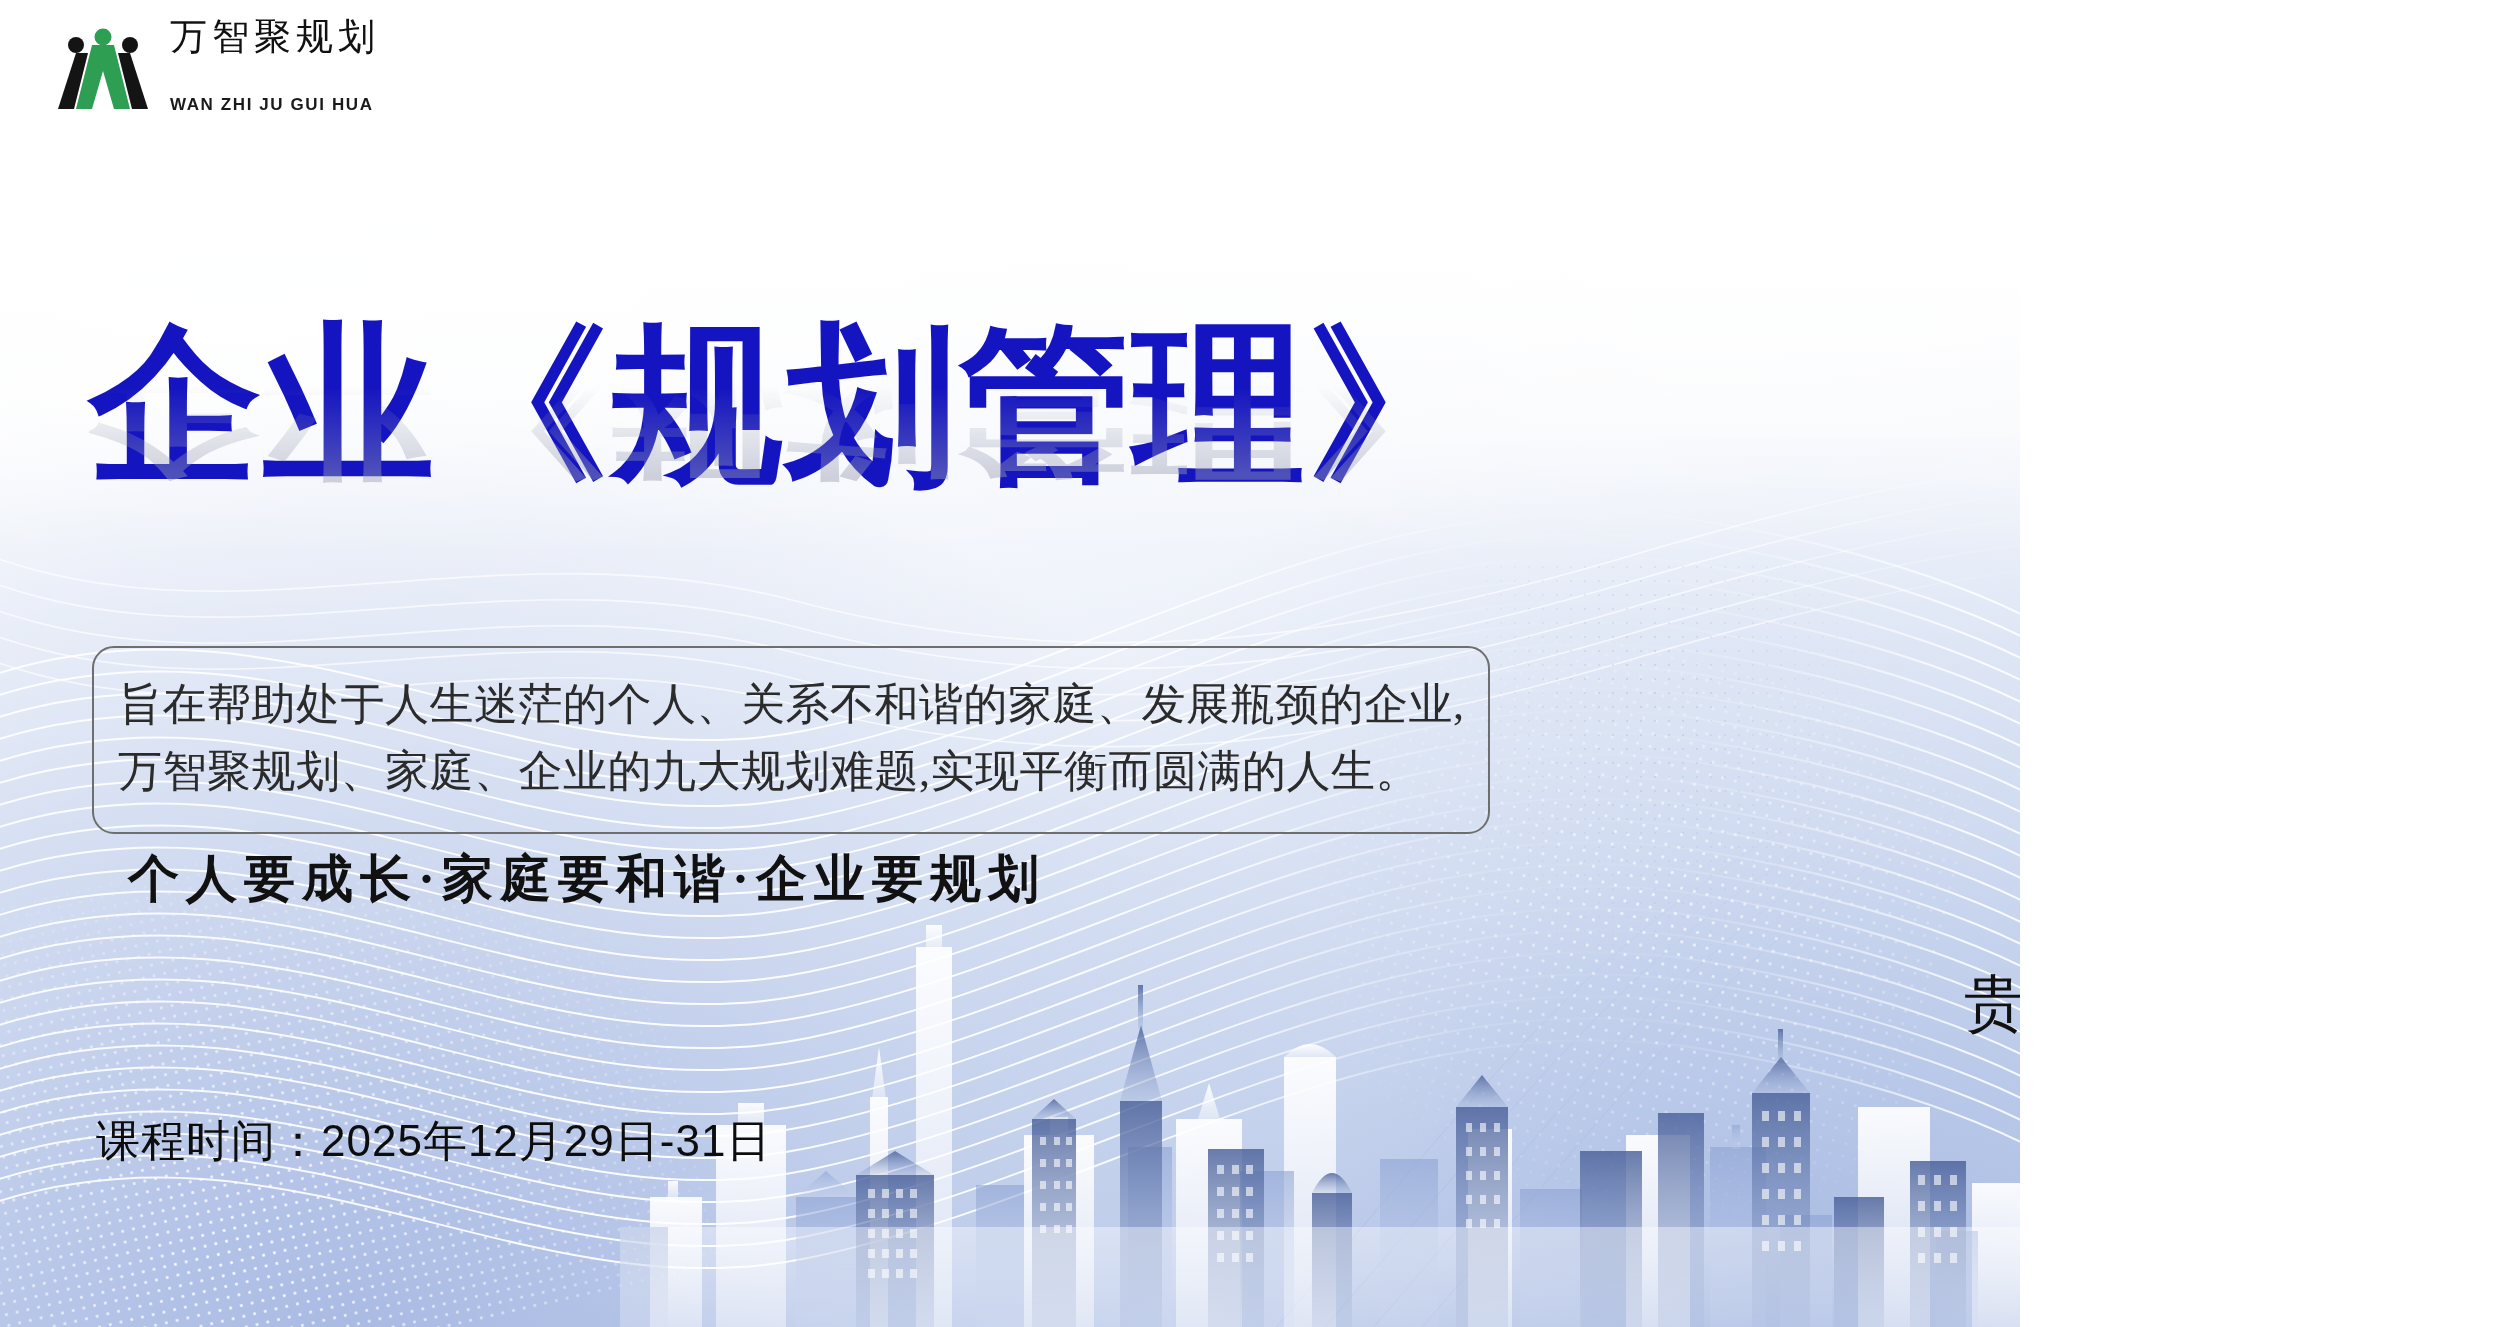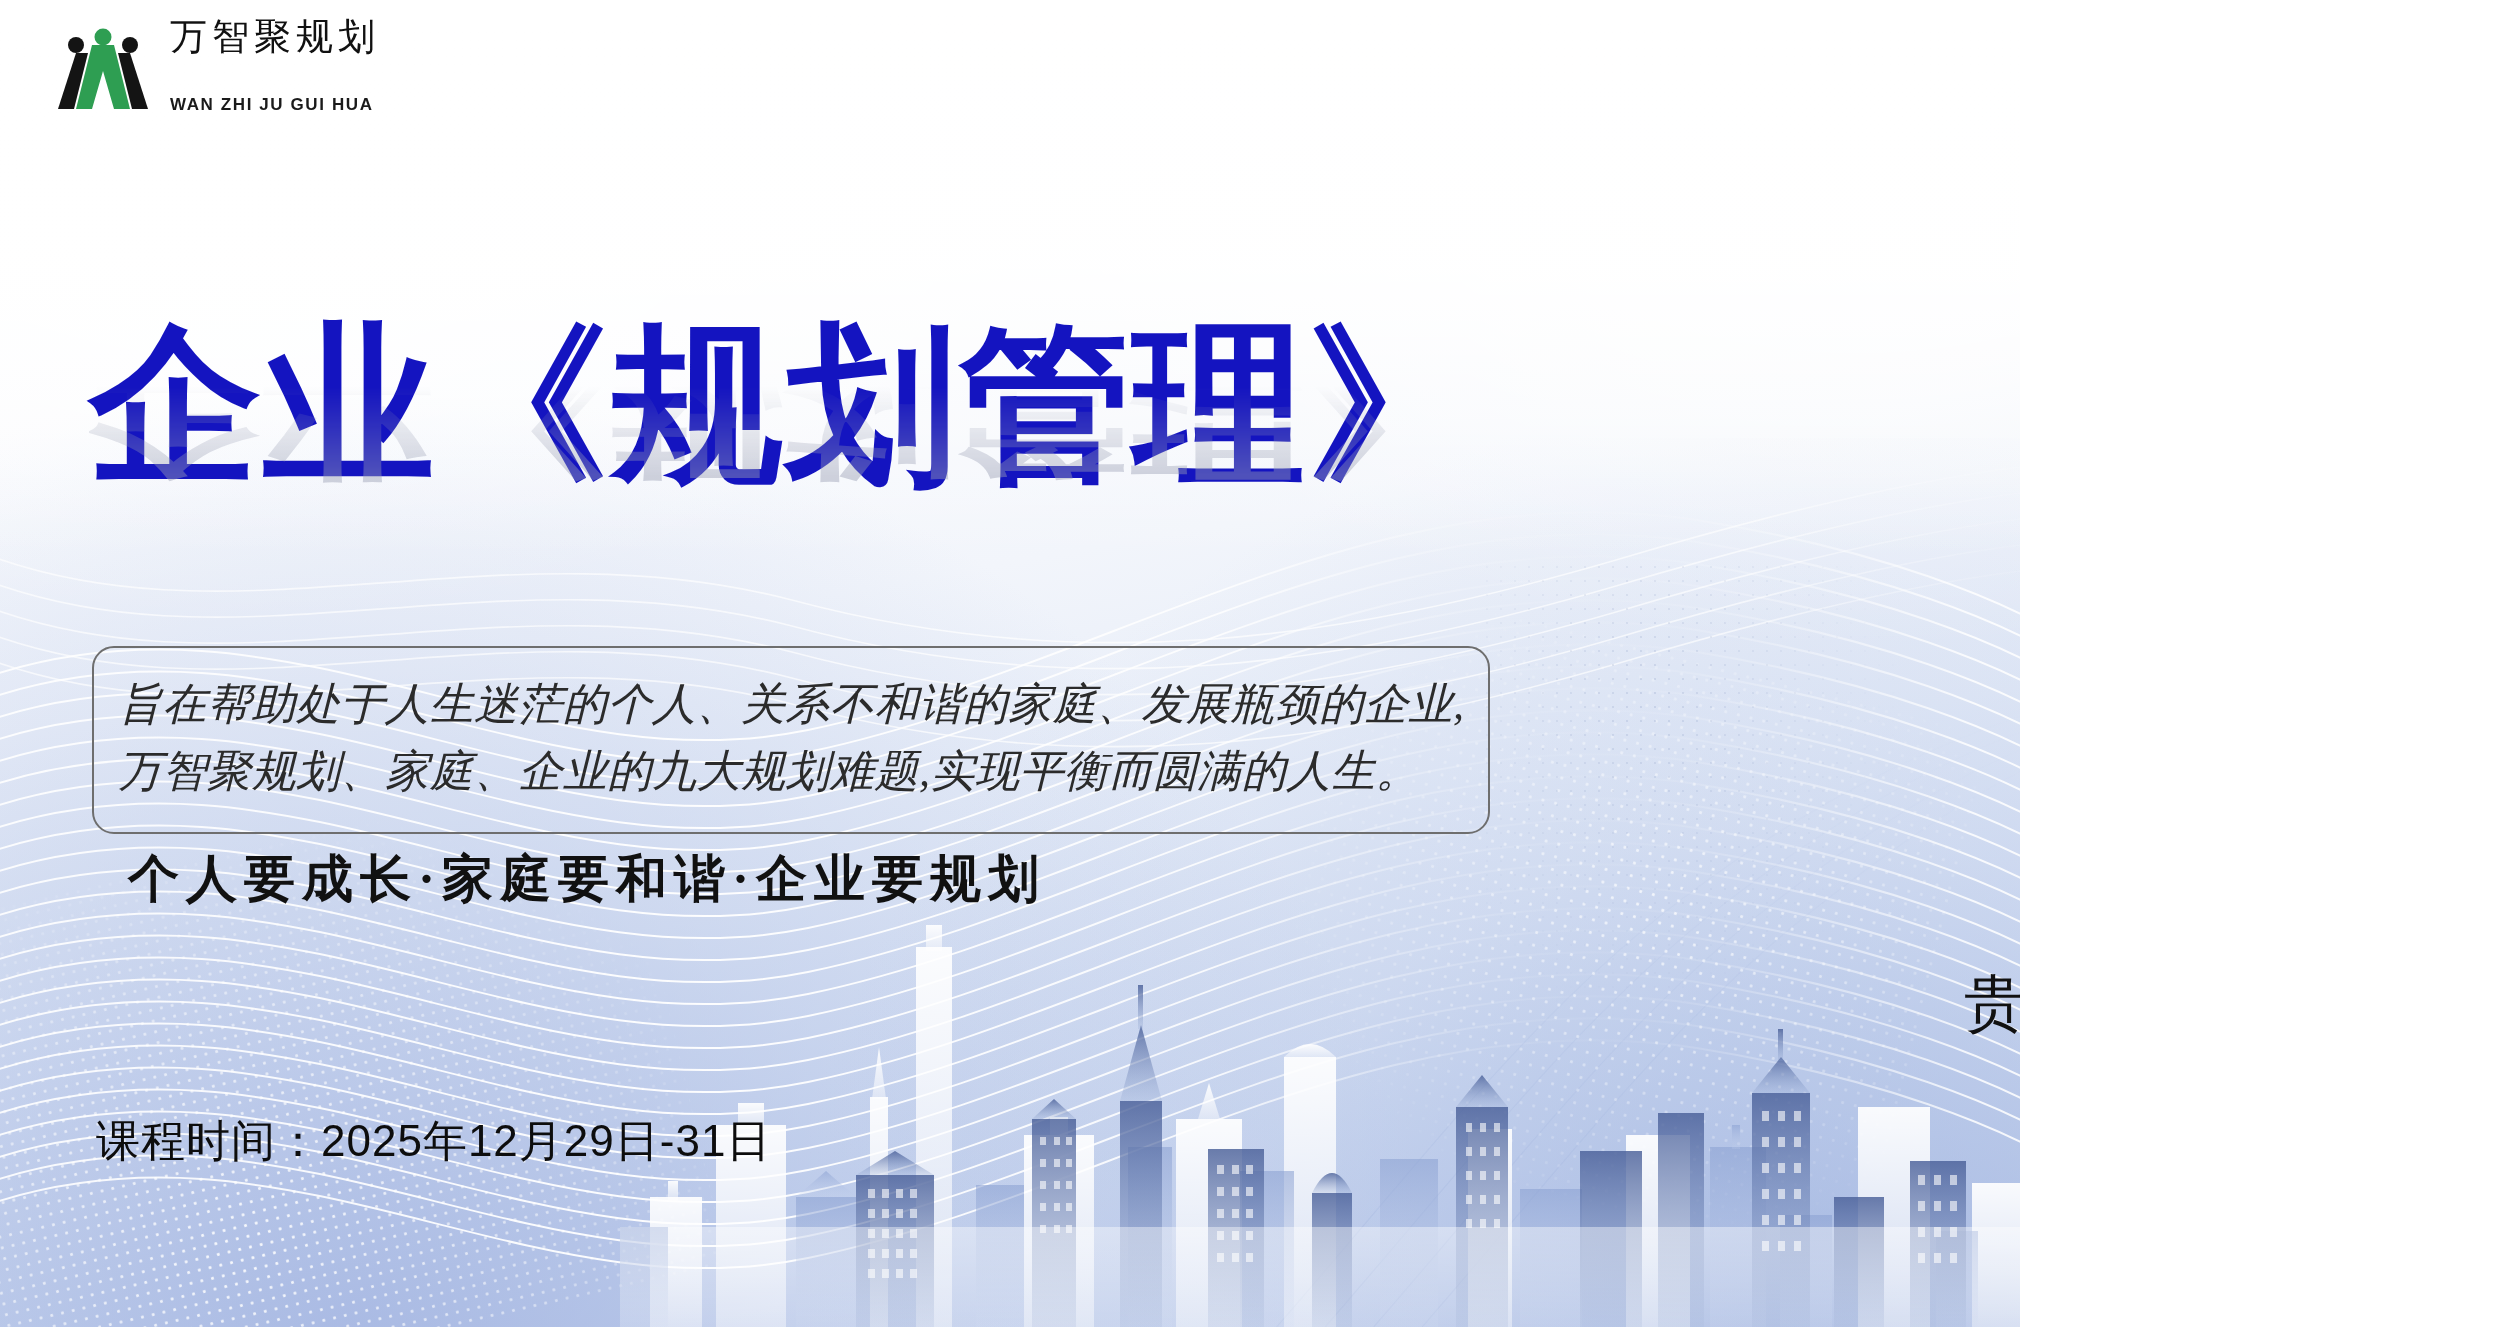--- a/index.html
+++ b/index.html
@@ -160,21 +160,20 @@
   .desc-box {
     position: absolute;
     left: 92px; top: 646px;
     width: 1398px;
     padding: 24px 17px 26px 24px;
     border: 2px solid #6e6e6e;
     border-radius: 22px;
     box-sizing: border-box;
     z-index: 5;
     background: transparent;
-    font-style: italic;
   }
   .desc-line {
     font-family: "Liberation Serif", "DejaVu Serif", serif;
     font-size: 44px;
     line-height: 1.52;
     color: #2b2b2b;
     letter-spacing: 0.5px;
     white-space: nowrap;
   }
 

